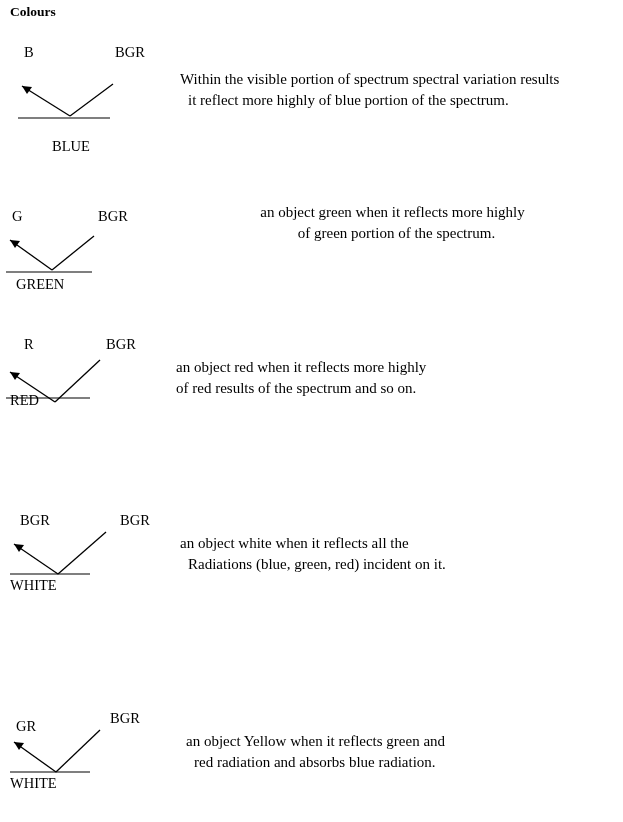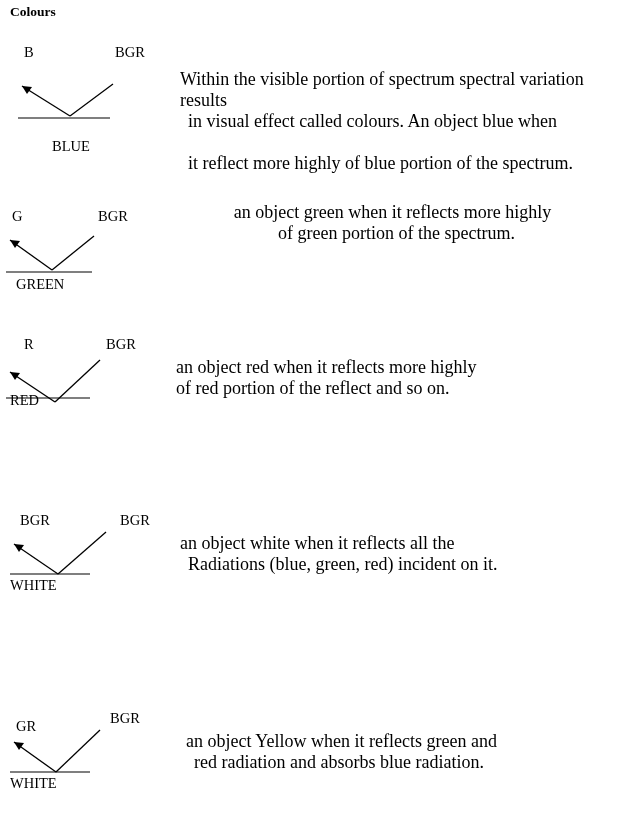--- a/index.html
+++ b/index.html
@@ -58,21 +58,21 @@
   .svgwrap {
     position: absolute;
     left: 0;
     top: 0;
     width: 180px;
     height: 110px;
   }
   .para {
     position: absolute;
     font-family: "Liberation Serif", serif;
-    font-size: 18px;
+    font-size: 15px;
     line-height: 21px;
     white-space: pre-line;
   }
   .para .indent2 {
     display: block;
     padding-left: 8px;
   }
   .para .indent3 {
     display: block;
     padding-left: 8px;
@@ -92,21 +92,20 @@
       <svg class="svgwrap" viewBox="0 0 180 110">
         <line x1="12" y1="42" x2="60" y2="72" stroke="#000" stroke-width="1.3"></line>
         <polygon points="12,42 22,43 17,50" fill="#000"></polygon>
         <line x1="60" y1="72" x2="103" y2="40" stroke="#000" stroke-width="1.3"></line>
         <line x1="8" y1="74" x2="100" y2="74" stroke="#000" stroke-width="1.1"></line>
       </svg>
       <div class="lbl lbl-name" style="left:42px;margin-top:16px;">BLUE</div>
     </div>
     <div class="para" style="left:180px; top:4px; width:425px;">
       <span>Within the visible portion of spectrum spectral variation results</span>
-      <span class="indent2">in visual effect called colours. An object blue when</span>
       <span class="indent3">it reflect more highly of blue portion of the spectrum.</span>
     </div>
   </div>
 
   <div class="block" style="top:208px;">
     <div class="diagram" style="left:0px; top:0;">
       <div class="lbl lbl-in" style="left:12px;">G</div>
       <div class="lbl lbl-out" style="left:98px;">BGR</div>
       <svg class="svgwrap" viewBox="0 0 180 110">
         <line x1="10" y1="32" x2="52" y2="62" stroke="#000" stroke-width="1.3"></line>
@@ -129,21 +128,21 @@
       <svg class="svgwrap" viewBox="0 0 180 110">
         <line x1="10" y1="36" x2="55" y2="66" stroke="#000" stroke-width="1.3"></line>
         <polygon points="10,36 20,37 15,44" fill="#000"></polygon>
         <line x1="55" y1="66" x2="100" y2="24" stroke="#000" stroke-width="1.3"></line>
         <line x1="6" y1="62" x2="90" y2="62" stroke="#000" stroke-width="1.1"></line>
       </svg>
       <div class="lbl lbl-name" style="left:10px; top:56px;">RED</div>
     </div>
     <div class="para" style="left:176px; top:0px; width:425px;">
       <span>an object red when it reflects more highly</span>
-      <span class="indent2" style="padding-left:0;">of red portion of the reflect and so on.</span>
+      <span class="indent2" style="padding-left:0;">of red results of the spectrum and so on.</span>
     </div>
   </div>
 
   <div class="block" style="top:512px;">
     <div class="diagram" style="left:0px; top:0;">
       <div class="lbl lbl-in" style="left:20px;">BGR</div>
       <div class="lbl lbl-out" style="left:120px;">BGR</div>
       <svg class="svgwrap" viewBox="0 0 180 110">
         <line x1="14" y1="32" x2="58" y2="62" stroke="#000" stroke-width="1.3"></line>
         <polygon points="14,32 24,33 19,40" fill="#000"></polygon>

